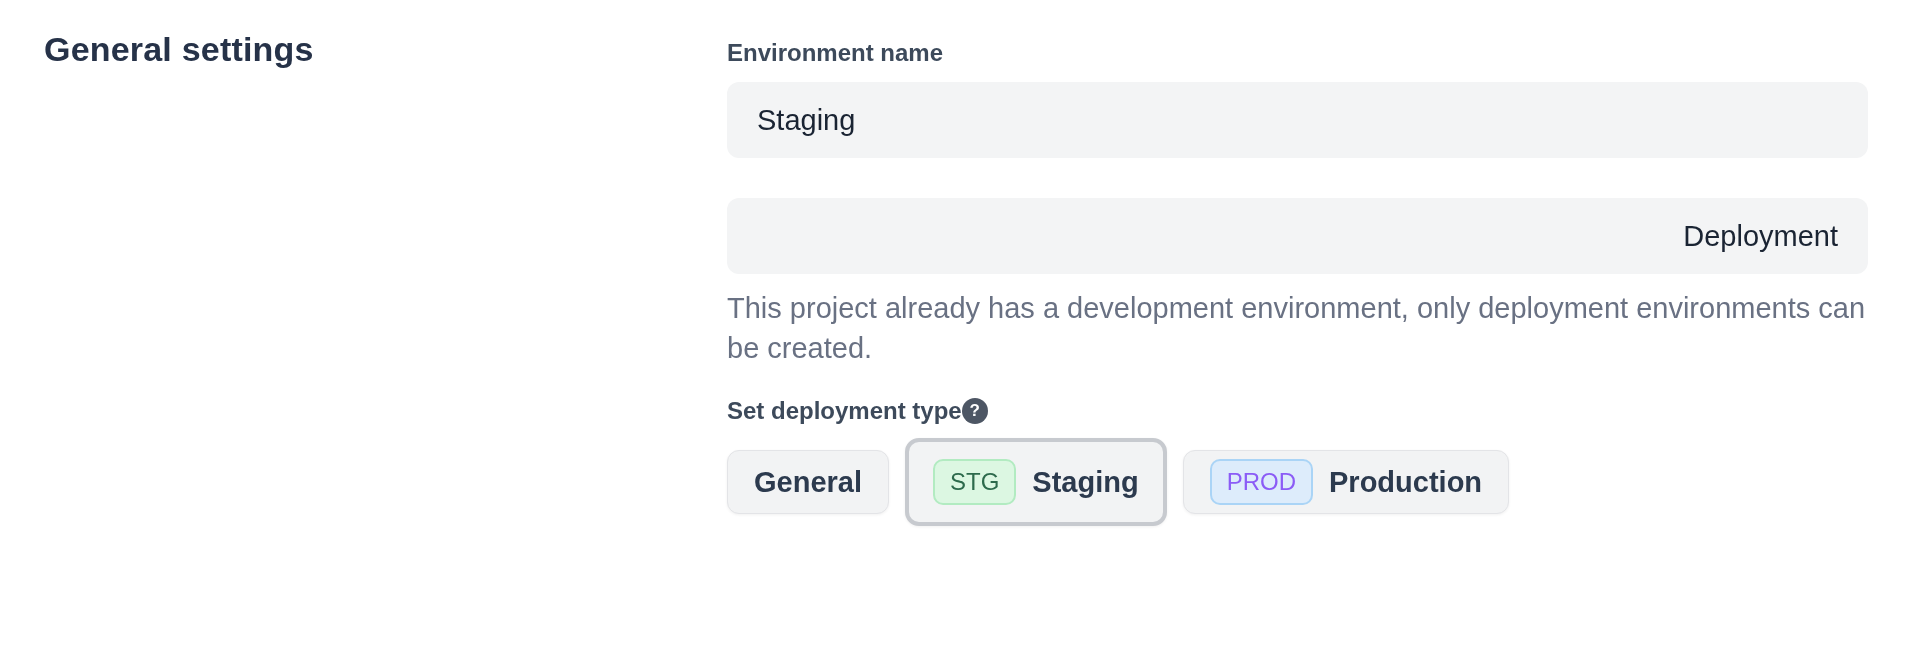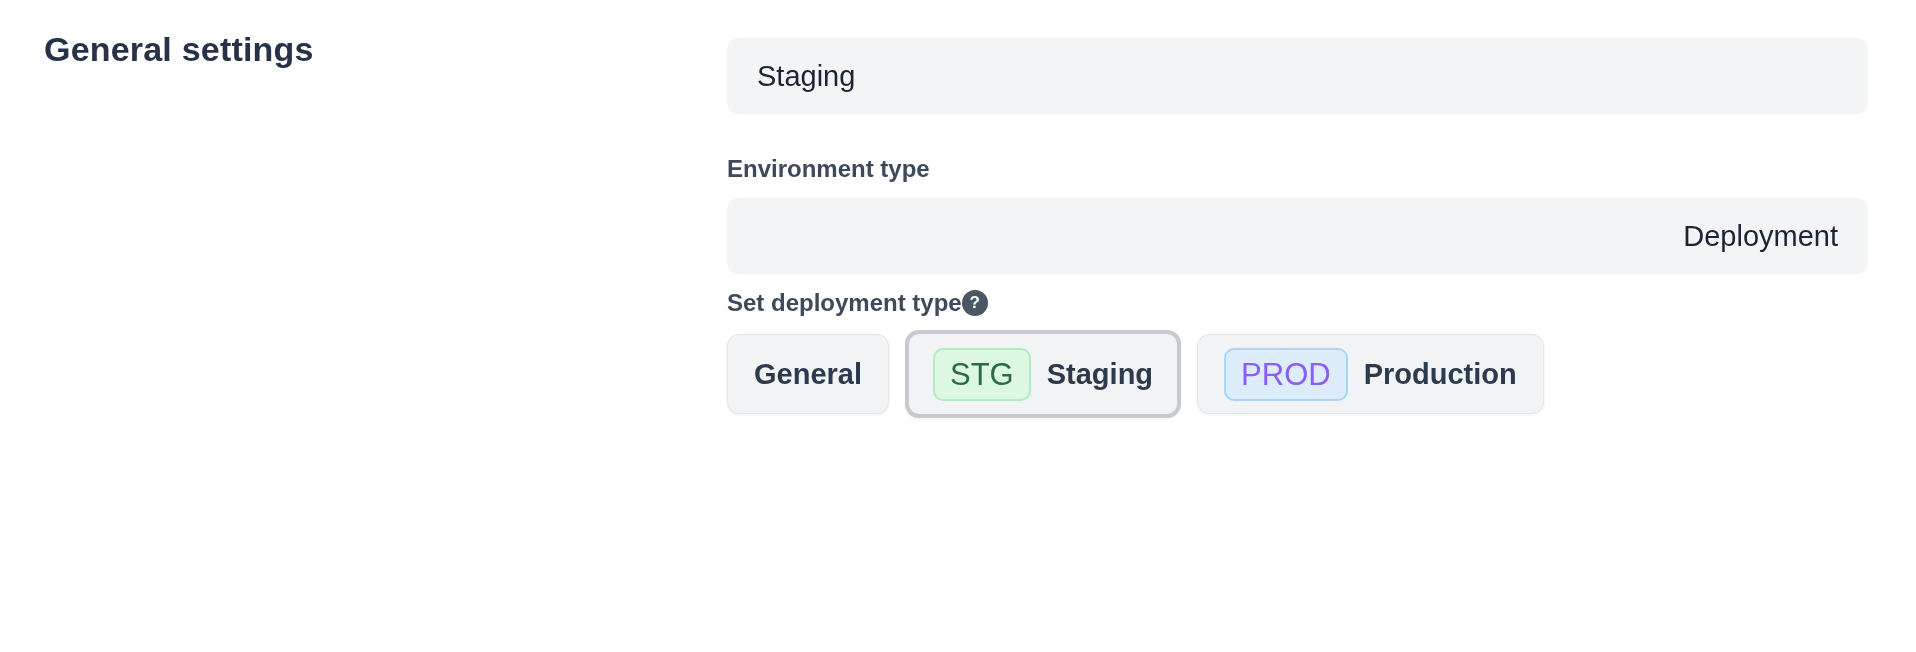--- a/index.html
+++ b/index.html
@@ -41,53 +41,54 @@
     width:26px; height:26px; border-radius:50%; background:#4d5664;
     color:#ffffff; font-size:17px; font-weight:bold;
     display:flex; align-items:center; justify-content:center; cursor:pointer;
   }
 
   .desc-text { font-size:29px; color:#697183; line-height:40px; margin-bottom:18px; }
 
   .options-row { display:flex; align-items:center; gap:16px; height:88px; }
 
   .option-btn {
-    display:flex; align-items:center; gap:16px; height:80px; padding:0 26px;
+    display:flex; align-items:center; gap:16px; height:64px; padding:0 26px;
     background:#f2f3f4; border:1px solid #e3e4e7; border-radius:12px;
     box-shadow:0 1px 3px rgba(0,0,0,0.06); cursor:pointer;
     font-size:29px; font-weight:bold; color:#2c3a4e;
     font-family:"Liberation Sans","DejaVu Sans",sans-serif;
   }
   .option-btn.selected {
     height:88px; border:4px solid #c7cacf; border-radius:14px; padding:0 24px;
   }
 
   .badge {
-    font-size:31px; font-weight:normal; padding:9px 15px; border-radius:10px;
+    font-size:24px; font-weight:normal; padding:9px 15px; border-radius:10px;
     line-height:1;
   }
   .badge.green { background:#dcf7e2; border:2px solid #b2ebc1; color:#2d6a4c; }
   .badge.blue  { background:#ddecfb; border:2px solid #aad4f6; color:#8b5cf6; }
 </style>
 </head>
 <body>
 
 <div class="page">
 
   <h1 class="page-title">General settings</h1>
 
   <div class="form-col">
 
+    <div class="field-label">Environment name</div>
 
     <input class="text-input first" type="text" value="Staging" style="">
 
-    <div class="field-label">Environment type</div>
 
     <input class="text-input second" type="text" value="Deployment" style="">
 
+    <div class="help-text">This project already has a development environment, only deployment environments can be created.</div>
 
     <div class="label-row">
       <div class="field-label">Set deployment type</div>
       <div class="q-icon">?</div>
     </div>
 
 
     <div class="options-row">
 
       <button class="option-btn">

